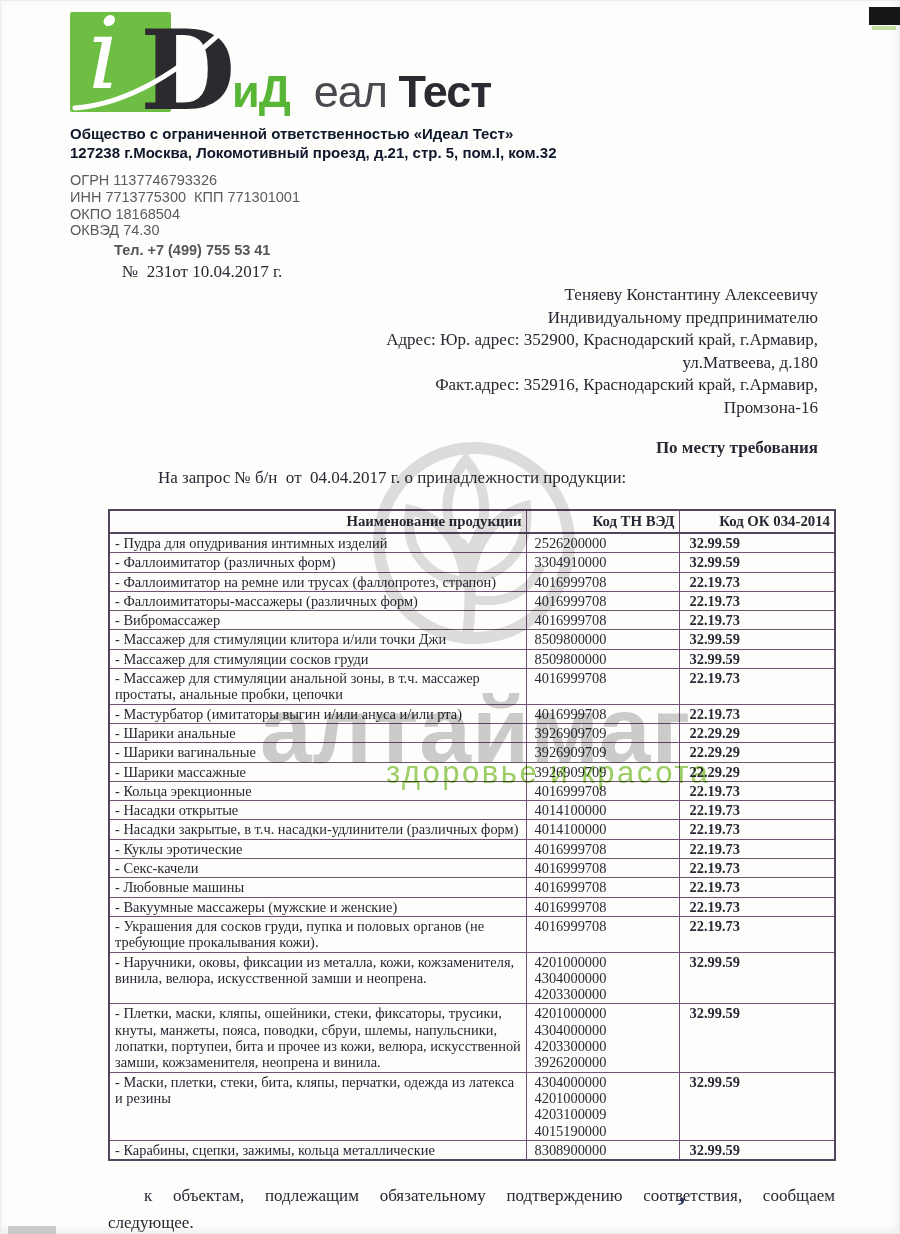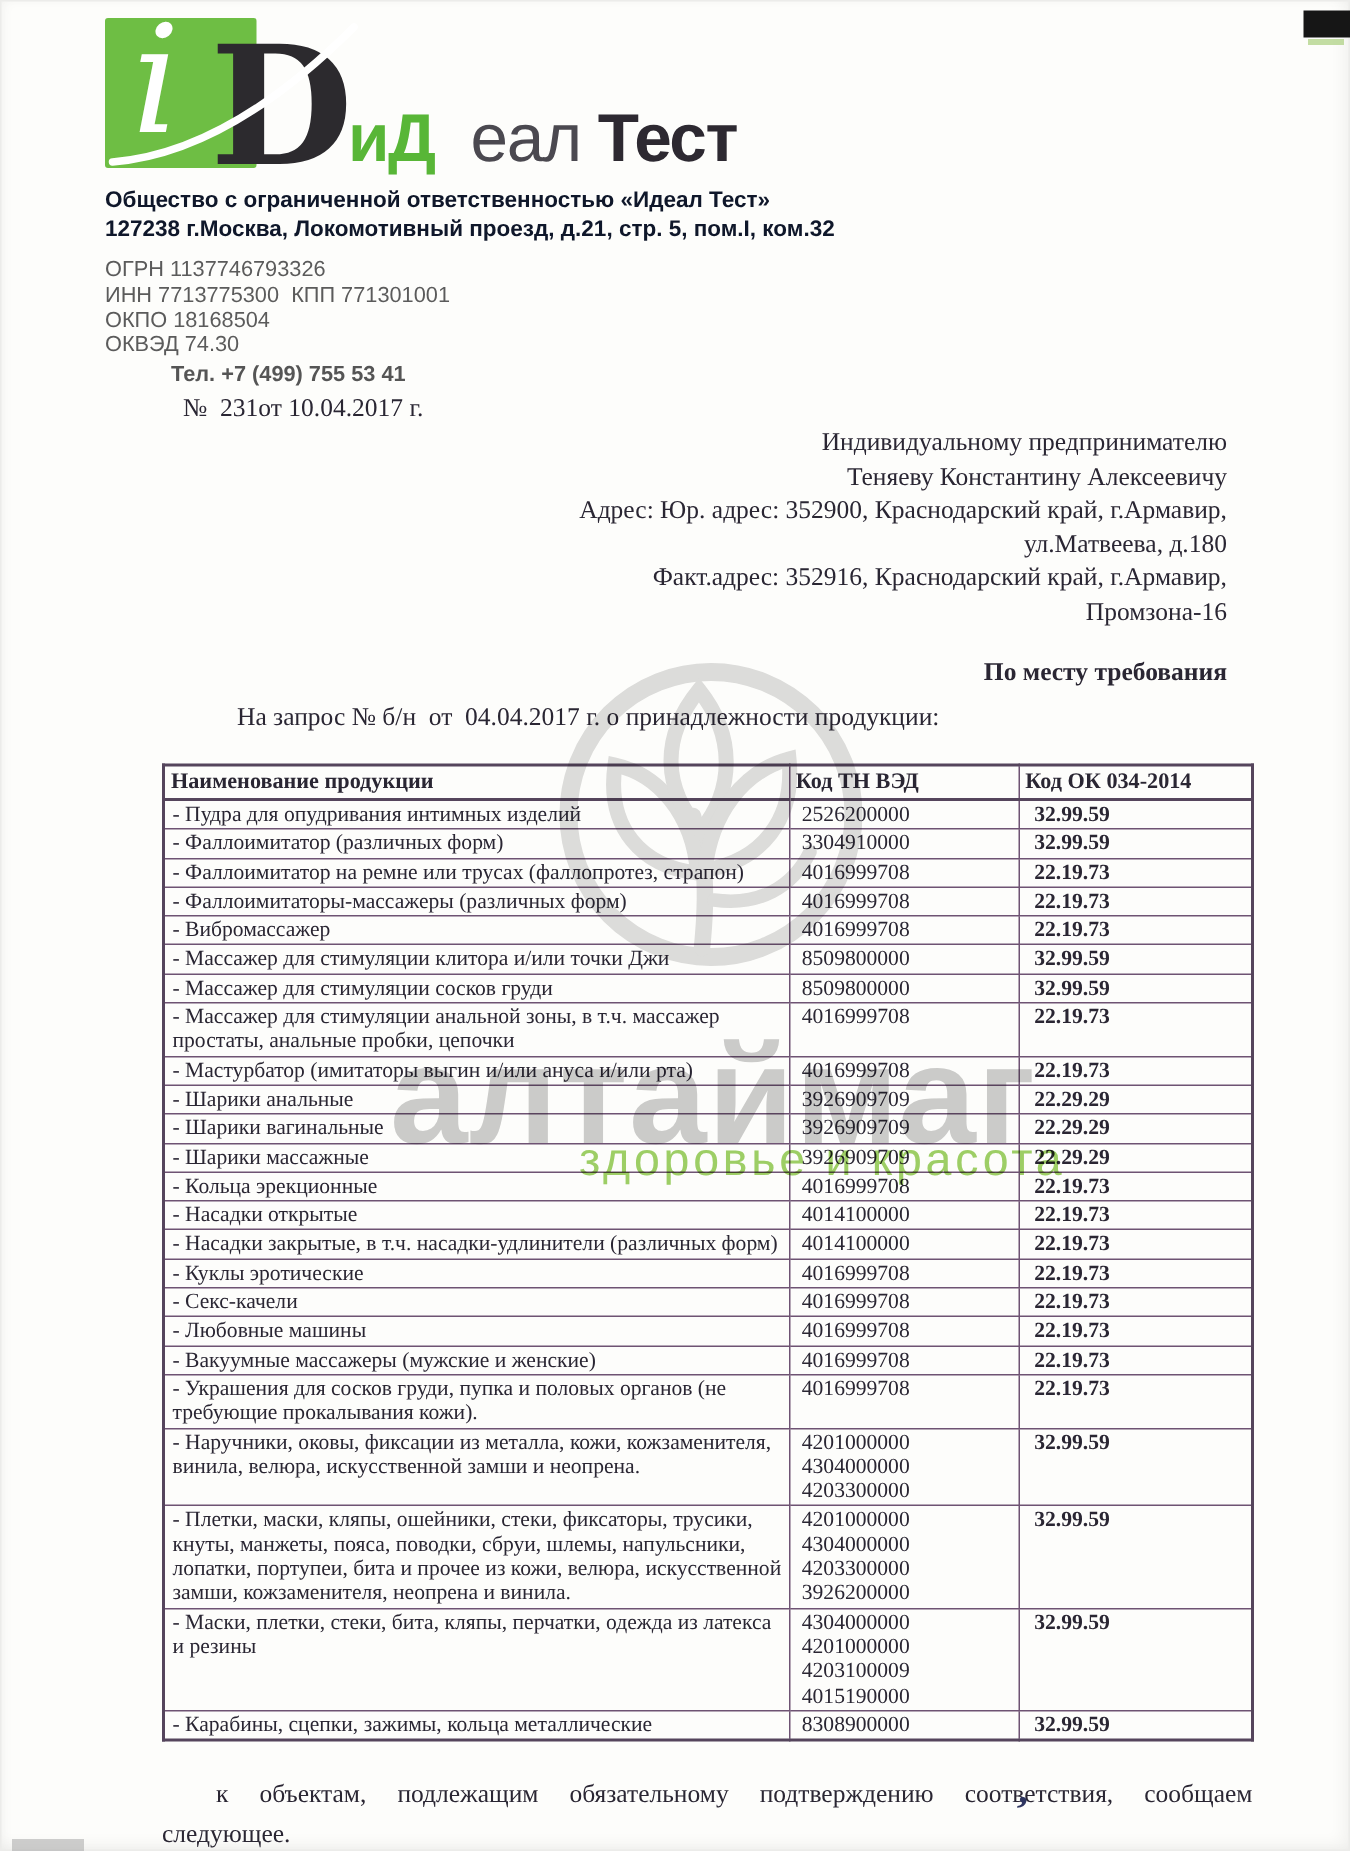--- a/index.html
+++ b/index.html
@@ -73,21 +73,21 @@
 
   
   .ptable-wrap{ position:absolute; left:108px; top:509px; }
   table.ptable{
     border-collapse:collapse; width:726px; table-layout:fixed;
     font-family:"Liberation Serif", serif; font-size:14.4px; color:var(--ink,#2a2633);
     border:2px solid #55455c;
   }
   .ptable th, .ptable td{ border:1px solid var(--table-border,#6e5373); }
   .ptable th{
-    font-size:14.8px; font-weight:700; text-align:left;
+    font-size:14.8px; font-weight:700; text-align:right;
     padding:2px 4px; border-bottom:2px solid #55455c;
   }
   .ptable td{ vertical-align:top; padding:1px 4px; line-height:16.3px; }
   td.cell-name{ padding-left:5px; }
   td.cell-code{ padding-left:8px; }
   td.cell-ok{ font-weight:700; padding-left:10px; }
 
   
   .closing{ position:absolute; left:108px; top:1182px; width:727px; font-size:17px; line-height:27px; }
   .closing-l1{ text-align:justify; text-align-last:justify; text-indent:36px; }
@@ -144,22 +144,22 @@
     <div class="pre">ИНН 7713775300  КПП 771301001</div>
     <div>ОКПО 18168504</div>
     <div>ОКВЭД 74.30</div>
   </div>
 
   <div class="phone-line">Тел. +7 (499) 755 53 41</div>
 
   <div class="letter-number pre">№  231от 10.04.2017 г.</div>
 
   <div class="recipient">
+      <div>Теняеву Константину Алексеевичу</div>
       <div>Индивидуальному предпринимателю</div>
-      <div>Теняеву Константину Алексеевичу</div>
       <div>Адрес: Юр. адрес: 352900, Краснодарский край, г.Армавир,</div>
       <div>ул.Матвеева, д.180</div>
       <div>Факт.адрес: 352916, Краснодарский край, г.Армавир,</div>
       <div>Промзона-16</div>
     </div>
 
   <div class="to-whom">По месту требования</div>
 
   <div class="intro-line pre">На запрос № б/н  от  04.04.2017 г. о принадлежности продукции:</div>
 

